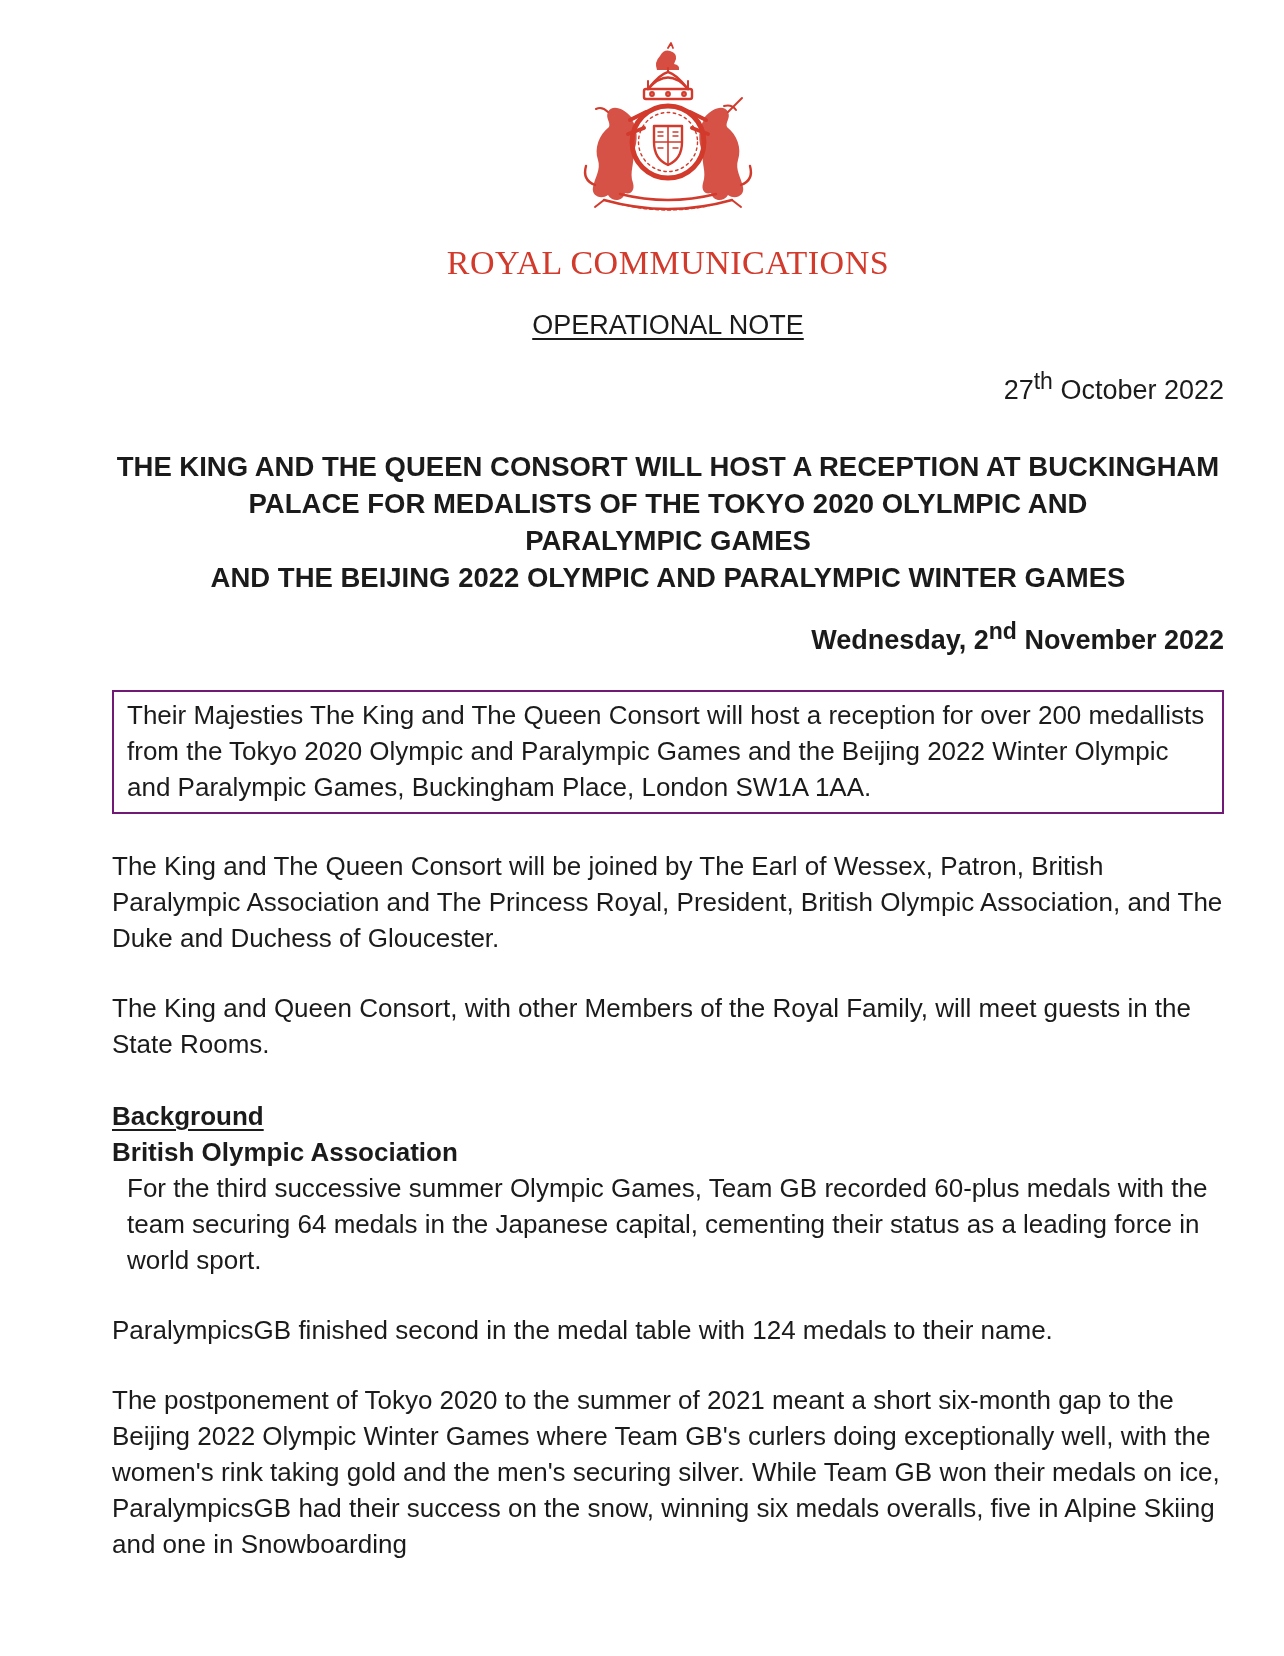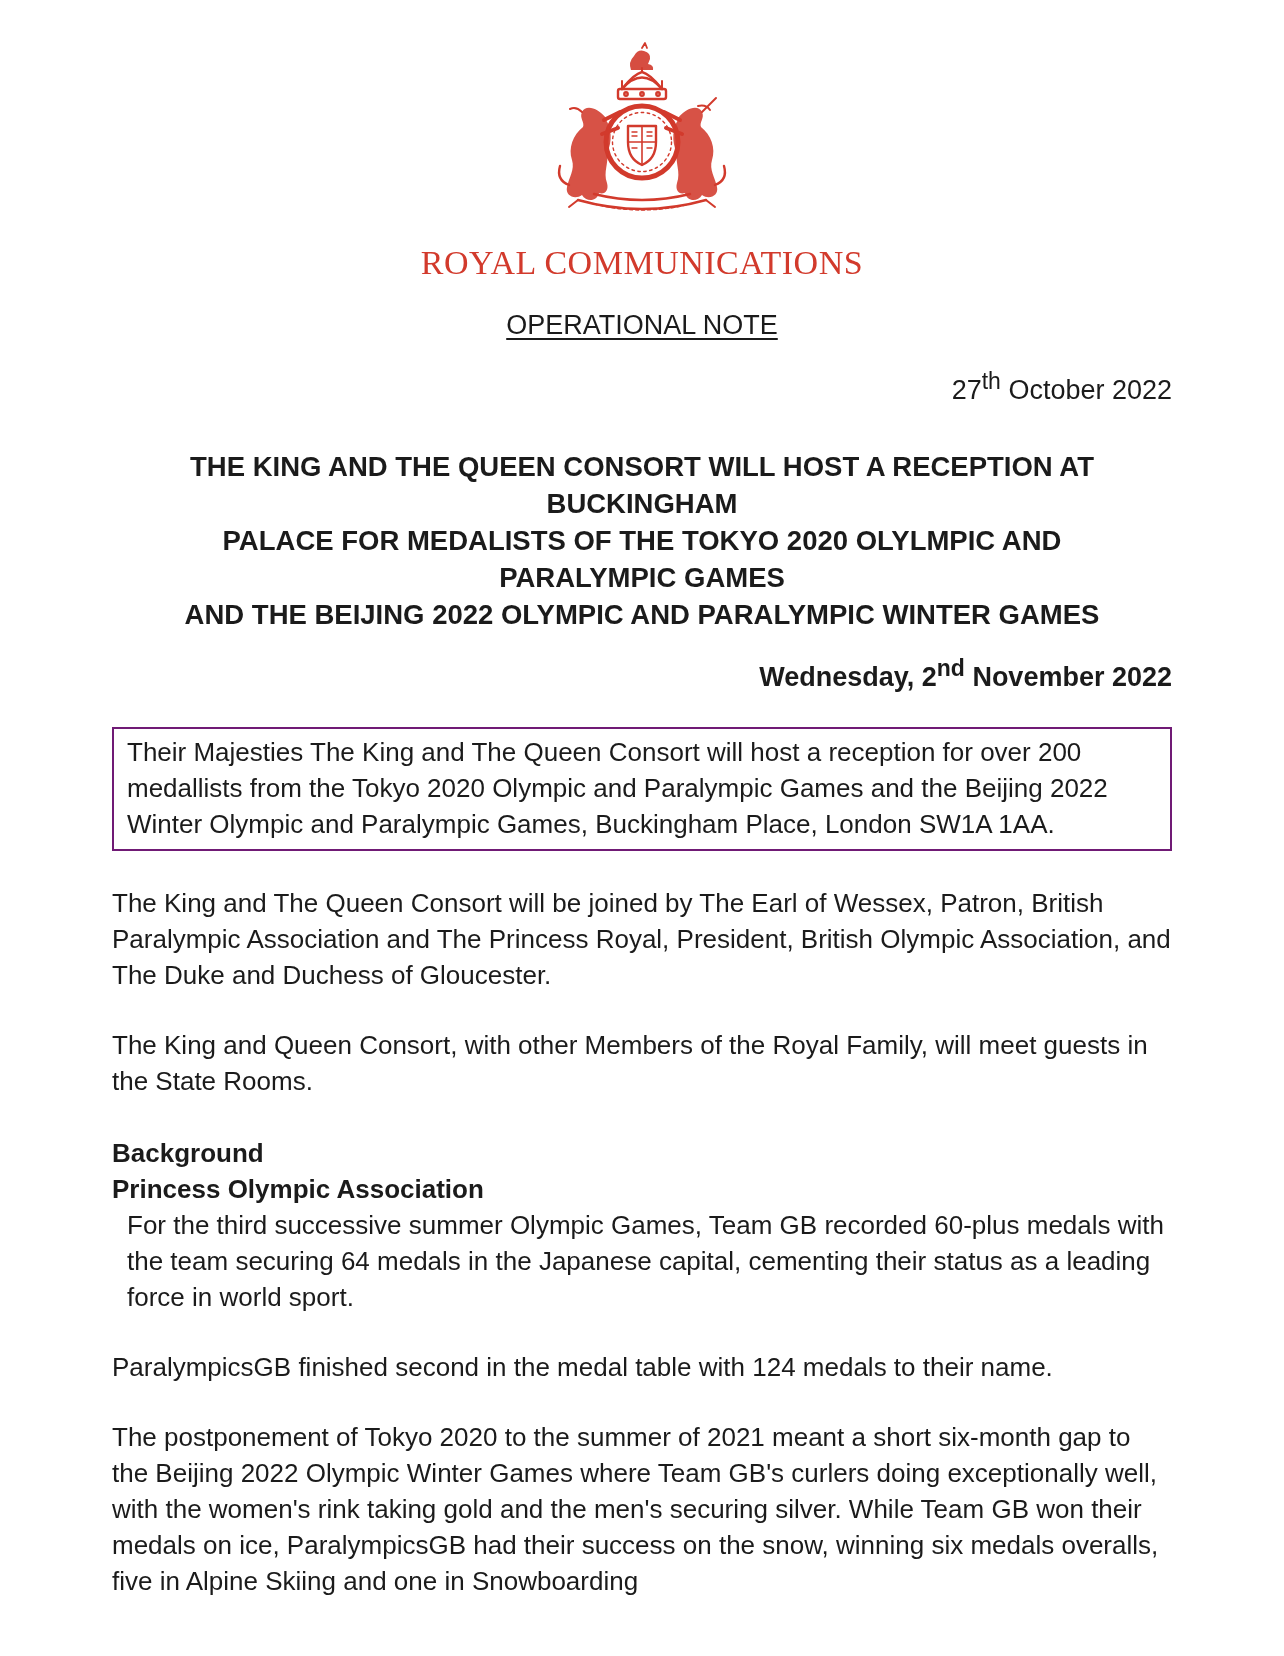--- a/index.html
+++ b/index.html
@@ -8,21 +8,21 @@
     background: #ffffff;
   }
   .page {
     position: relative;
     width: 1284px;
     height: 1656px;
     background: #ffffff;
     font-family: "Liberation Sans", sans-serif;
     color: #1b1b1b;
     box-sizing: border-box;
-    padding: 42px 112px 0 112px;
+    padding: 42px 60px 0 112px;
     overflow: hidden;
   }
   .crest-wrap {
     text-align: center;
     line-height: 0;
   }
   .brand {
     margin-top: 26px;
     text-align: center;
     font-family: "Liberation Serif", serif;
@@ -72,20 +72,21 @@
   }
   .para {
     margin-top: 34px;
     font-size: 26px;
     line-height: 36px;
   }
   .bg-heading {
     margin-top: 36px;
     font-size: 26px;
     font-weight: bold;
+    text-decoration: underline;
     text-underline-offset: 4px;
     text-decoration-thickness: 2px;
     line-height: 36px;
   }
   .bg-subheading {
     font-size: 26px;
     font-weight: bold;
     line-height: 36px;
   }
   .para-tight {
@@ -156,20 +157,20 @@
 
   <div class="event-date"><span>Wednesday, 2</span><sup class="ord">nd</sup><span> November 2022</span></div>
 
   <div class="summary-box">Their Majesties The King and The Queen Consort will host a reception for over 200 medallists from the Tokyo 2020 Olympic and Paralympic Games and the Beijing 2022 Winter Olympic and Paralympic Games, Buckingham Place, London SW1A 1AA.</div>
 
   <div class="para">The King and The Queen Consort will be joined by The Earl of Wessex, Patron, British Paralympic Association and The Princess Royal, President, British Olympic Association, and The Duke and Duchess of Gloucester.</div>
 
   <div class="para">The King and Queen Consort, with other Members of the Royal Family, will meet guests in the State Rooms.</div>
 
   <div class="bg-heading">Background</div>
-  <div class="bg-subheading">Princess Olympic Association</div>
+  <div class="bg-subheading">British Olympic Association</div>
   <div class="para-tight">For the third successive summer Olympic Games, Team GB recorded 60-plus medals with the team securing 64 medals in the Japanese capital, cementing their status as a leading force in world sport.</div>
 
   <div class="para">ParalympicsGB finished second in the medal table with 124 medals to their name.</div>
 
   <div class="para">The postponement of Tokyo 2020 to the summer of 2021 meant a short six-month gap to the Beijing 2022 Olympic Winter Games where Team GB's curlers doing exceptionally well, with the women's rink taking gold and the men's securing silver. While Team GB won their medals on ice, ParalympicsGB had their success on the snow, winning six medals overalls, five in Alpine Skiing and one in Snowboarding</div>
 
 </div>
 
 </body></html>

